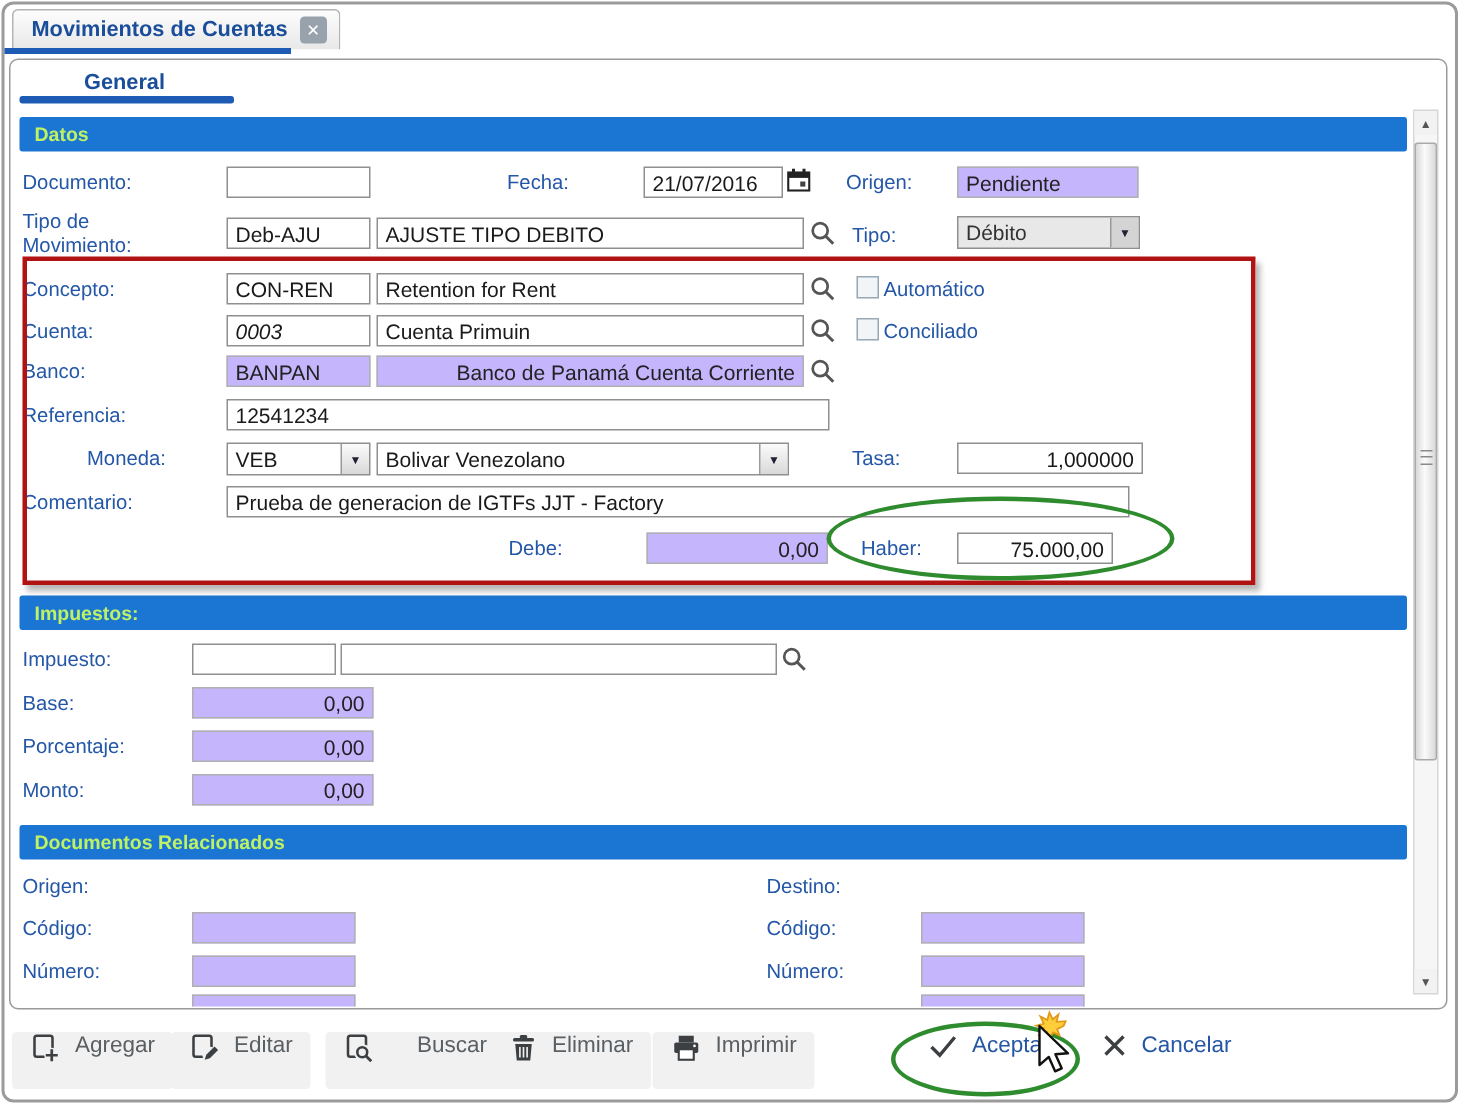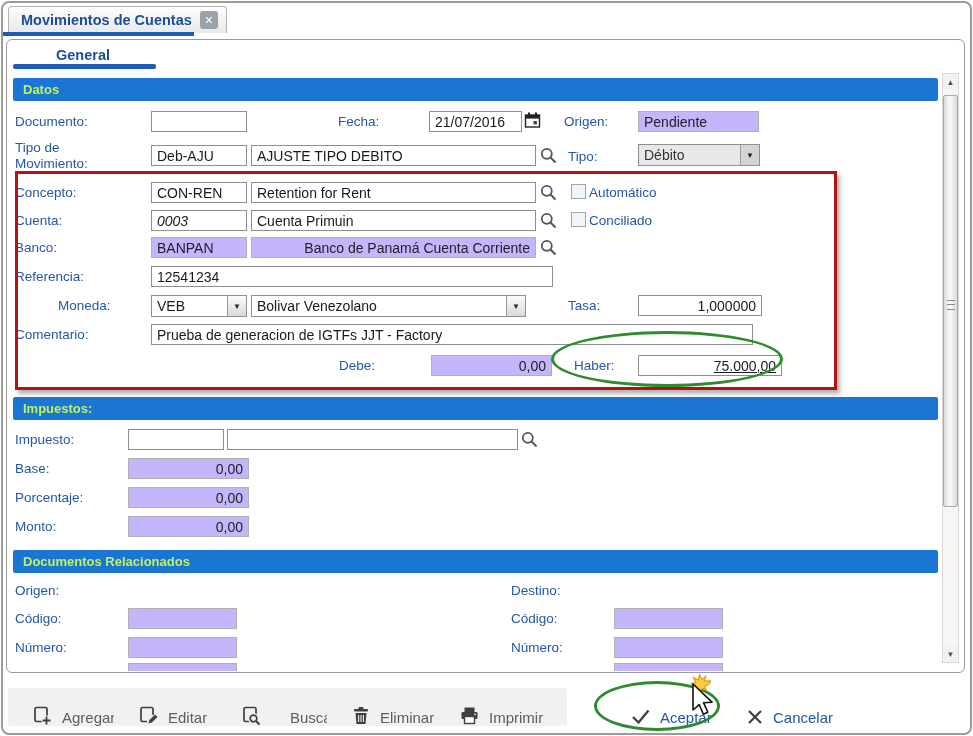--- a/index.html
+++ b/index.html
@@ -56,22 +56,22 @@
         font-size:8px;color:#555;background:#f2f2f2;cursor:pointer;}
   .sthumb{position:absolute;left:0px;top:21px;width:15px;height:412px;border:1px solid #a9a9a9;border-radius:2px;
           background:linear-gradient(to right,#d9d9d9,#fbfbfb 45%,#d9d9d9);box-sizing:border-box;cursor:grab;}
   .grip{position:absolute;left:3px;top:204px;width:8px;height:8px;
         border-top:1px solid #8a8a8a;border-bottom:1px solid #8a8a8a;}
   .grip:before{content:"";position:absolute;left:0;top:3px;width:8px;border-top:1px solid #8a8a8a;}
 
   .clip{position:absolute;left:0;top:620px;width:930px;height:11px;overflow:hidden;}
 
   
-  .tbtn{position:absolute;top:688px;height:38px;display:flex;align-items:flex-end;gap:9px;
-        padding:0 24px;background:#f1f1f1;border-radius:3px;cursor:pointer;box-sizing:border-box;}
+  .tbtn{position:absolute;top:688px;height:38px;display:flex;align-items:flex-start;gap:9px;
+        padding:0 12px;background:#f1f1f1;border-radius:3px;cursor:pointer;box-sizing:border-box;}
   .tbtn span{font-size:15px;color:#5a5f63;white-space:nowrap;}
   .tbtn.plain{background:transparent;}
   .tbtn.plain span{color:#2456a4;}
 
   .cursor-wrap{position:absolute;left:668px;top:668px;width:56px;height:60px;z-index:9;pointer-events:none;}
 </style>
 </head>
 <body>
 
 <div class="stage">
@@ -161,21 +161,21 @@
     </div>
     <div class="lbl" style="left:561px;top:258px;">Tasa:</div>
     <input class="inp num" style="left: 631px; top: 255px; width: 124px;" value="1,000000">
 
     <div class="lbl" style="left:8px;top:287px;">Comentario:</div>
     <input class="inp" style="left: 144px; top: 284px; width: 602px;" value="Prueba de generacion de IGTFs JJT - Factory">
 
     <div class="lbl" style="left:332px;top:318px;">Debe:</div>
     <input class="inp ro num" style="left: 424px; top: 315px; width: 121px;" readonly="" value="0,00">
     <div class="lbl" style="left:567px;top:318px;">Haber:</div>
-    <input class="inp num" style="left: 631px; top: 315px; width: 144px; text-decoration: underline;" value="75.000,00">
+    <input class="inp num" style="left: 631px; top: 315px; width: 104px;" value="75.000,00">
 
     <div class="hdr" style="top:357px;">Impuestos:</div>
     <div class="lbl" style="left:8px;top:392px;">Impuesto:</div>
     <input class="inp" style="left: 121px; top: 389px; width: 96px;" value="">
     <input class="inp" style="left: 220px; top: 389px; width: 291px;" value="">
     <svg class="icon" style="left:514px;top:391px;" width="17" height="17" viewBox="0 0 17 17">
       <circle cx="6.8" cy="6.8" r="5" fill="none" stroke="#555" stroke-width="1.8"></circle>
       <line x1="10.5" y1="10.5" x2="15.5" y2="15.5" stroke="#555" stroke-width="2"></line>
     </svg>
     <div class="lbl" style="left:8px;top:421px;">Base:</div>

